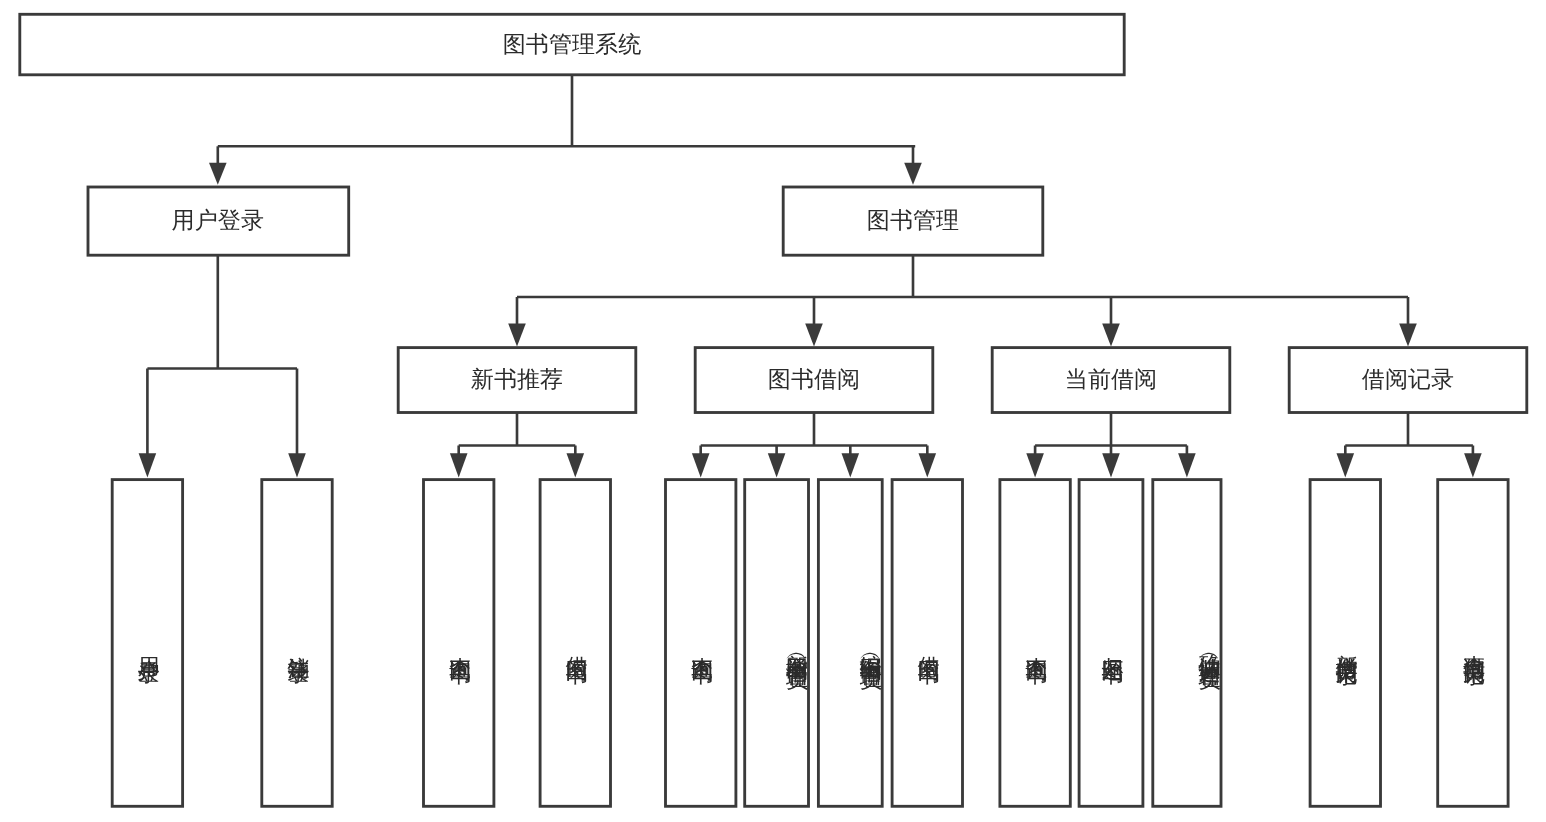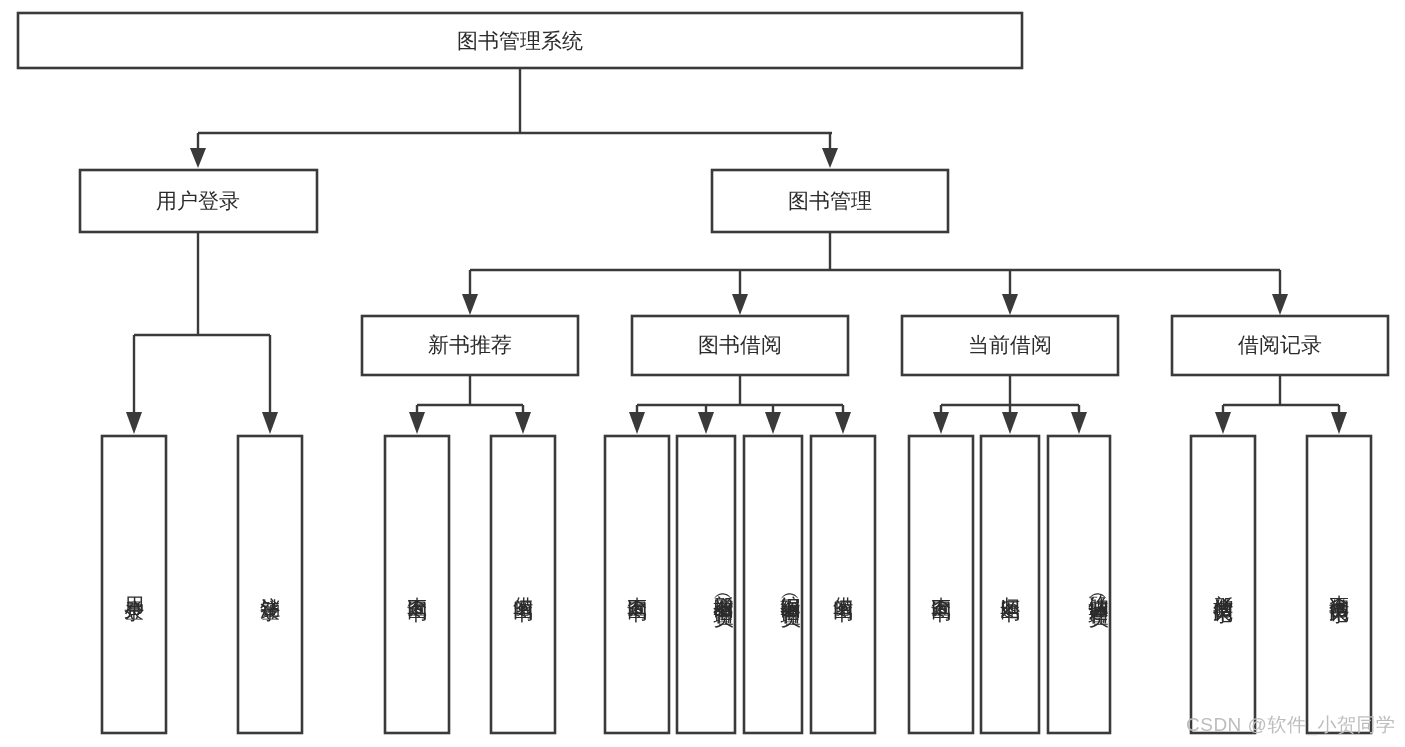--- a/index.html
+++ b/index.html
@@ -205,15 +205,14 @@
   <div class="node-label-v vlabel-top" style="left:744px; top:436px; width:58px; height:297px;">编辑图书（管理员）</div>
   <div class="node-label-v vlabel-center" style="left:811px; top:436px; width:64px; height:297px;">借阅图书</div>
 
   <div class="node-label-v vlabel-center" style="left:909px; top:436px; width:64px; height:297px;">查询图书</div>
   <div class="node-label-v vlabel-center" style="left:981px; top:436px; width:58px; height:297px;">归还图书</div>
   <div class="node-label-v vlabel-top" style="left:1048px; top:436px; width:62px; height:297px;">确认归还（管理员）</div>
 
   <div class="node-label-v vlabel-center" style="left:1191px; top:436px; width:64px; height:297px;">新增借阅记录</div>
   <div class="node-label-v vlabel-center" style="left:1307px; top:436px; width:64px; height:297px;">查询借阅记录</div>
 
-  <div class="watermark">CSDN @软件_小贺同学</div>
 
 </div>
 
 </body></html>

